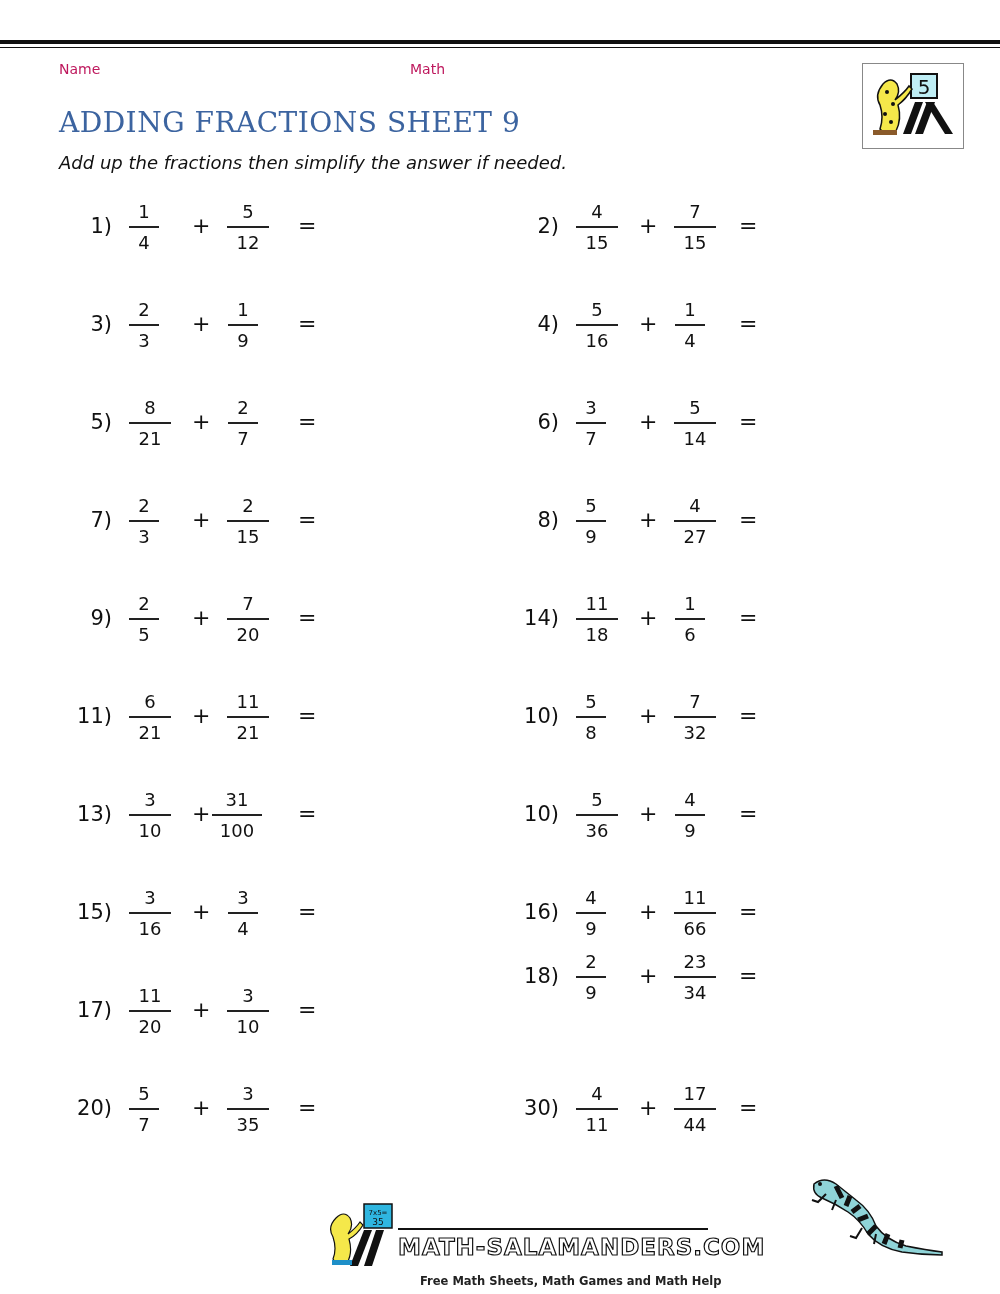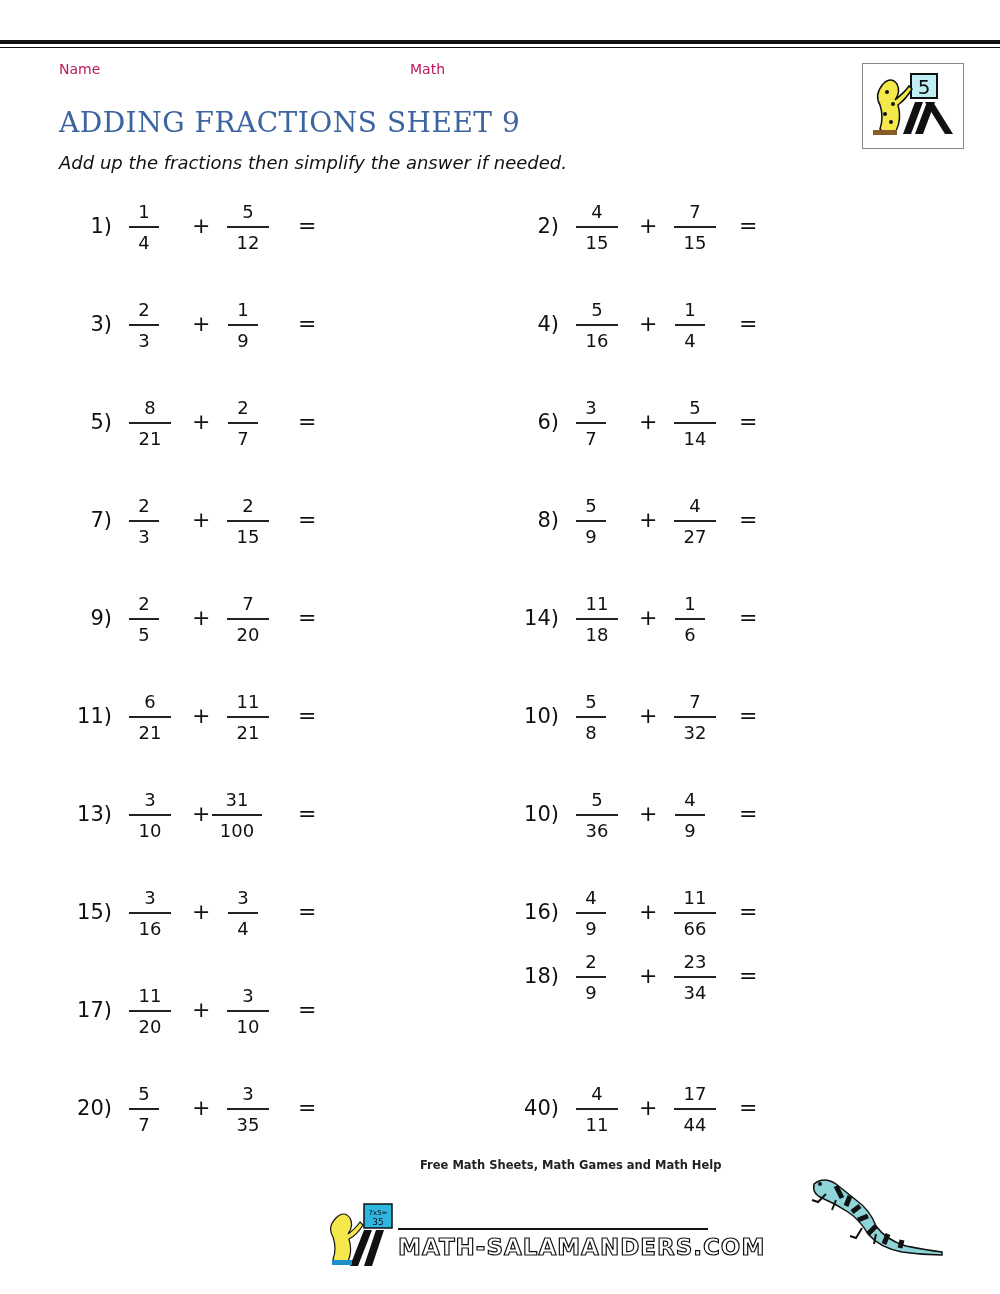--- a/index.html
+++ b/index.html
@@ -13,21 +13,21 @@
   .instr { position:absolute; left:59px; top:152px; font-size:18px; font-style:italic; color:#111; }
   .logo-box { position:absolute; left:862px; top:63px; width:100px; height:84px;
               border:1px solid #888; background:#fff; }
   .problem { position:absolute; height:60px; width:300px; }
   .pnum { position:absolute; top:15px; font-size:21px; text-align:right; width:40px; }
   .frac { position:absolute; top:0; text-align:center; font-size:18px; }
   .frac .num { display:block; height:26px; line-height:26px; }
   .frac .bar { display:block; height:2px; background:#222; margin:1px 0; }
   .frac .den { display:block; height:28px; line-height:28px; }
   .op { position:absolute; top:14px; font-size:22px; }
-  .footer-tag { position:absolute; left:420px; top:1158px; font-size:11.5px; font-weight:bold; color:#222; }
+  .footer-tag { position:absolute; left:420px; top:1274px; font-size:11.5px; font-weight:bold; color:#222; }
   .footer-line { position:absolute; left:398px; top:1228px; width:310px; height:2px; background:#111; }
   .footer-site { position:absolute; left:398px; top:1234px; font-size:23px; font-weight:bold;
                  letter-spacing:1px; color:#fff; -webkit-text-stroke:1.2px #111; font-family:"DejaVu Sans", sans-serif; }
 </style>
 </head>
 <body>
 
 <div class="top-rule"></div>
 <div class="top-rule2"></div>
 
@@ -352,21 +352,21 @@
       <span class="op" style="left:192px">+</span>
       <span class="frac" style="left:227px;width:42px">
         <span class="num">3</span>
         <span class="bar"></span>
         <span class="den">35</span>
       </span>
       <span class="op" style="left:298px">=</span>
       <span style="position:absolute;left:320px;top:0;width:120px;height:60px"></span>
     </div>
     <div class="problem" style="left: 447px; top: 1081px;">
-      <span class="pnum" style="left:72px">40)</span>
+      <span class="pnum" style="left:72px">30)</span>
       <span class="frac" style="left:129px;width:42px">
         <span class="num">4</span>
         <span class="bar"></span>
         <span class="den">11</span>
       </span>
       <span class="op" style="left:192px">+</span>
       <span class="frac" style="left:227px;width:42px">
         <span class="num">17</span>
         <span class="bar"></span>
         <span class="den">44</span>

